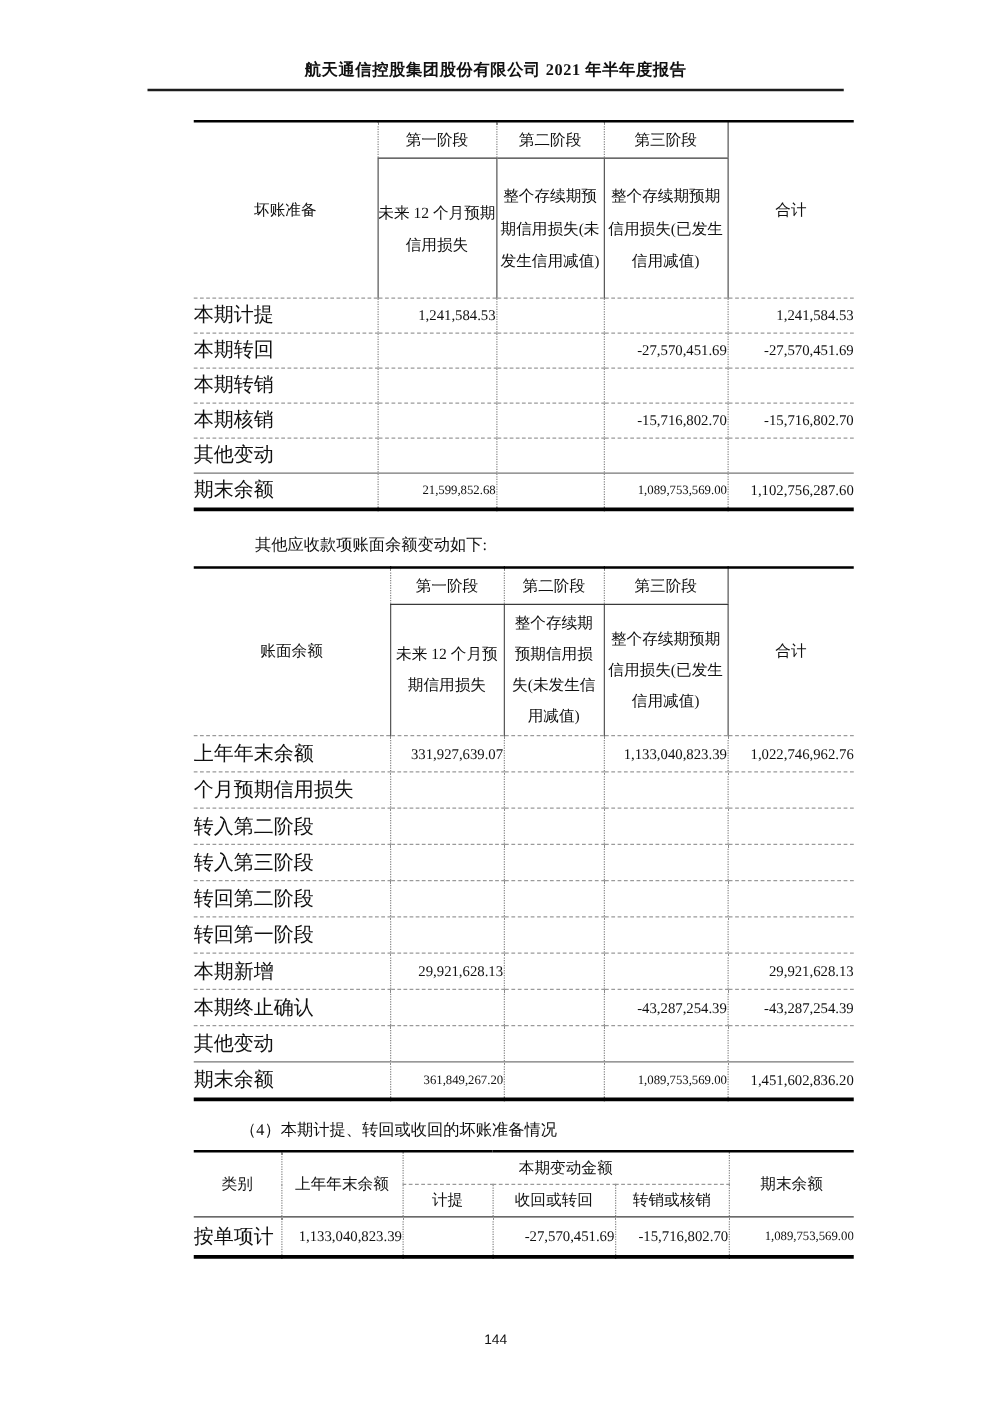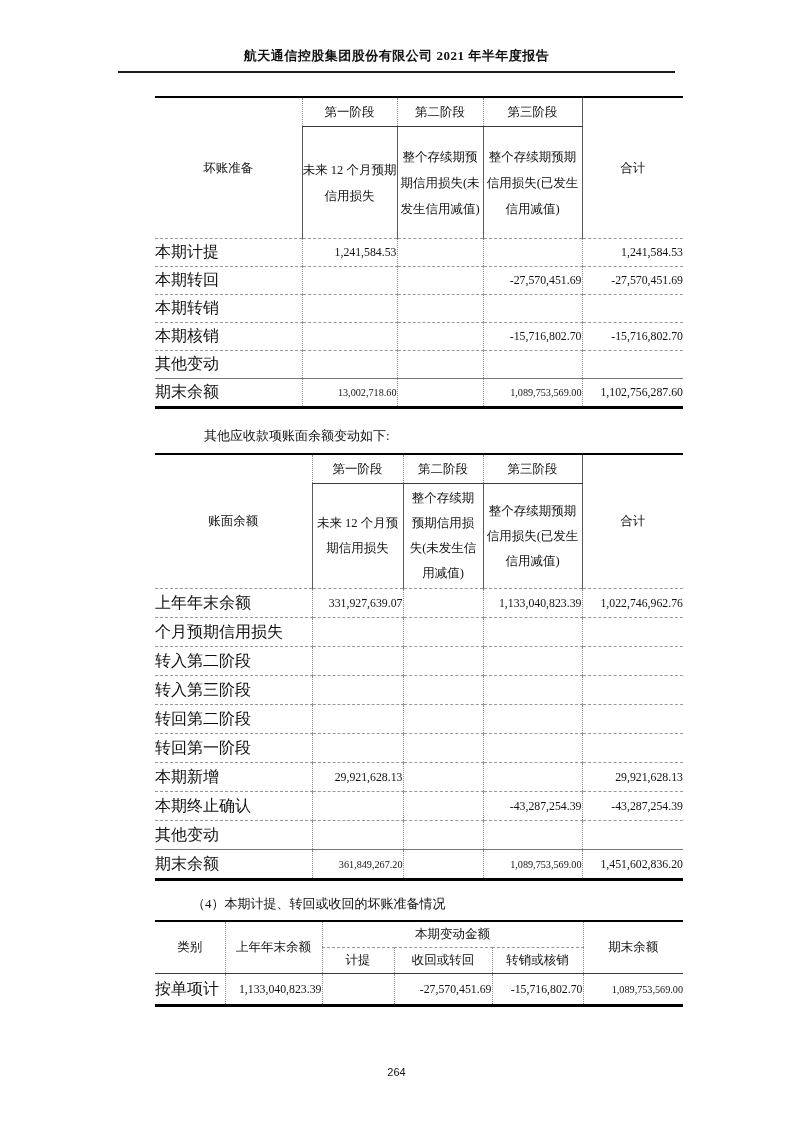--- a/index.html
+++ b/index.html
@@ -129,21 +129,21 @@
       </tr>
       <tr class="dr">
         <td class="lbl">其他变动</td>
         <td class="num vl"></td>
         <td class="num vl"></td>
         <td class="num vl"></td>
         <td class="num vl"></td>
       </tr>
       <tr class="dr last">
         <td class="lbl">期末余额</td>
-        <td class="num sm vl">13,002,718.60</td>
+        <td class="num sm vl">21,599,852.68</td>
         <td class="num vl"></td>
         <td class="num sm vl">1,089,753,569.00</td>
         <td class="num vl">1,102,756,287.60</td>
       </tr>
     </tbody>
       </table>
   </div>
 
   <div class="note-text">其他应收款项账面余额变动如下:</div>
 
@@ -272,15 +272,15 @@
         <td class="num vl">1,133,040,823.39</td>
         <td class="num vl"></td>
         <td class="num vl">-27,570,451.69</td>
         <td class="num vl">-15,716,802.70</td>
         <td class="num sm vl">1,089,753,569.00</td>
       </tr>
     </tbody>
       </table>
   </div>
 
-  <div class="page-num">264</div>
+  <div class="page-num">144</div>
 
 </div>
 
 </body></html>

